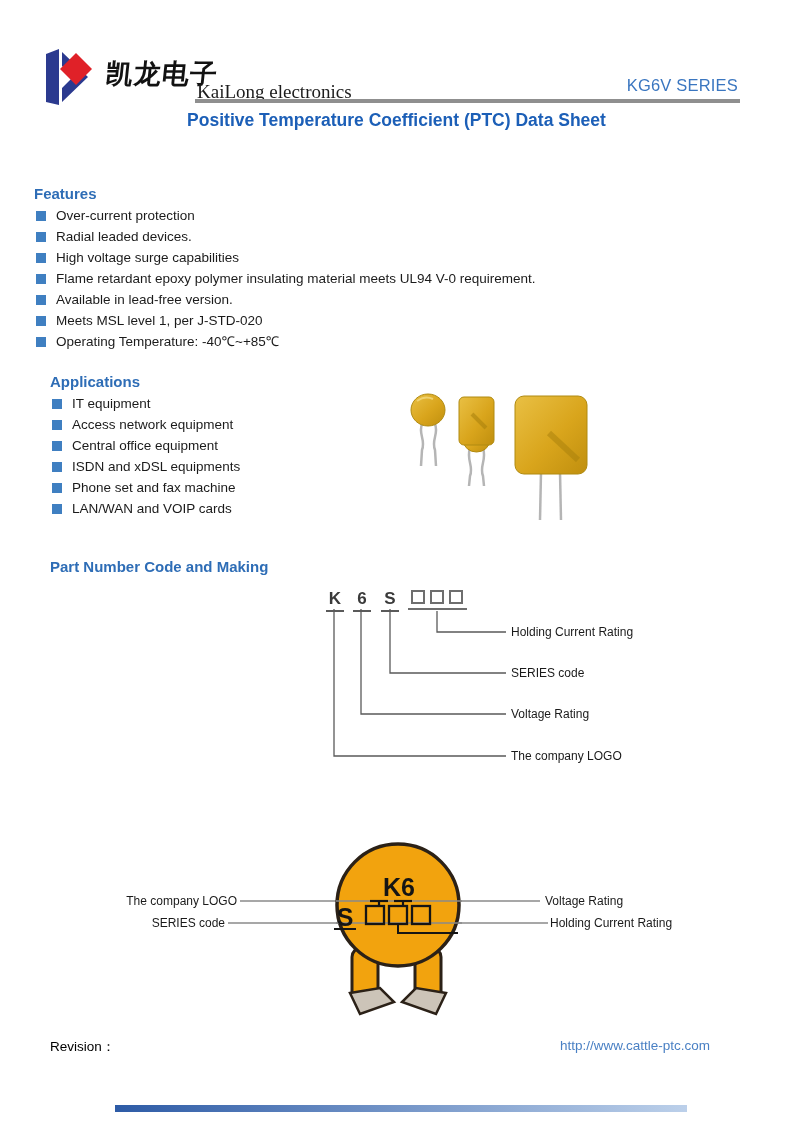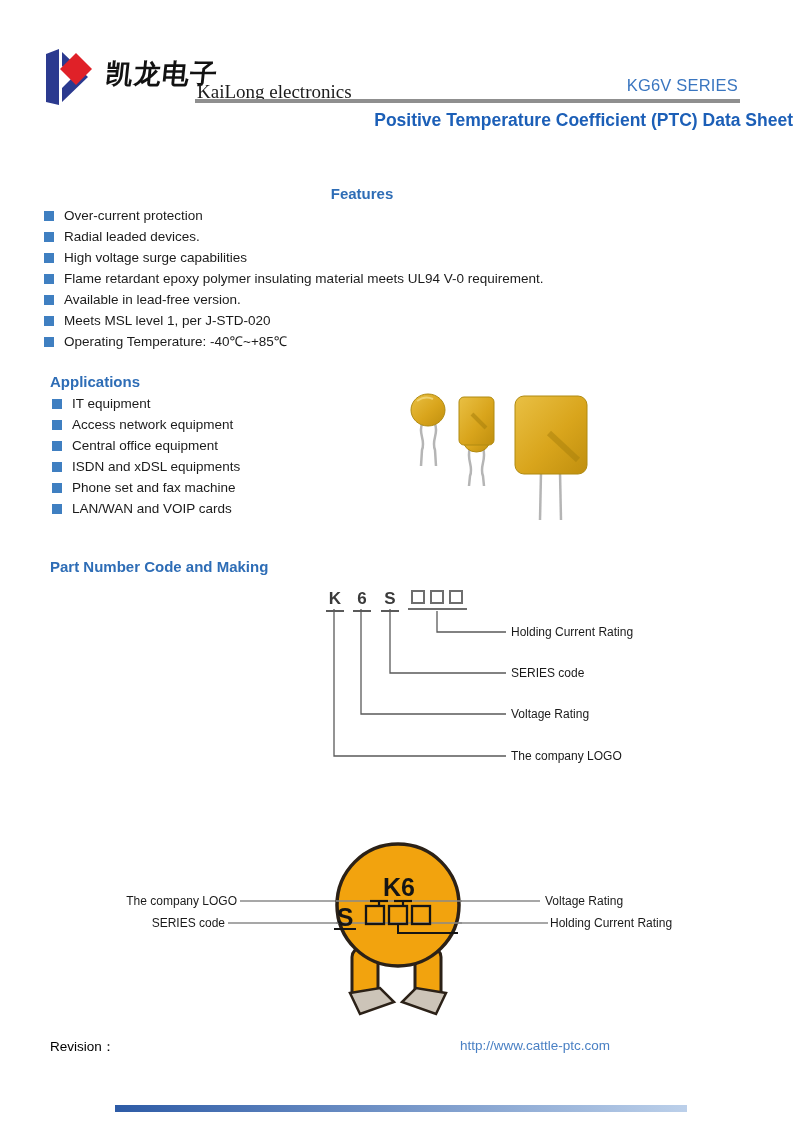--- a/index.html
+++ b/index.html
@@ -24,26 +24,26 @@
   }
   .brand-en { position: absolute; left: 197px; top: 81px; font-size: 19px; color: #1c1c1c; font-family: Liberation Serif, serif; }
   .series-label {
     position: absolute; left: 560px; top: 76px; width: 178px;
     text-align: right; font-size: 16.5px; font-weight: normal; color: #3a76c0;
     letter-spacing: 0.2px;
   }
   .header-rule { position: absolute; left: 195px; top: 99px; width: 545px; height: 4px; background: #8f8f8f; }
   .page-title {
     position: absolute; left: 0; top: 110px; width: 793px;
-    text-align: right; font-size: 17.5px; font-weight: bold; color: #1c5fb7;
+    text-align: center; font-size: 17.5px; font-weight: bold; color: #1c5fb7;
   }
 
   
   .section-heading { font-size: 15px; font-weight: bold; color: #2e6db6; }
-  .features-sec { position: absolute; left: 42px; top: 185px; width: 640px; text-align: center; }
+  .features-sec { position: absolute; left: 34px; top: 185px; width: 640px; }
   .apps-sec     { position: absolute; left: 50px; top: 373px; width: 360px; }
   .bullet-list { list-style: none; margin-top: 6px; }
   .bullet-item { display: flex; align-items: flex-start; margin-bottom: 5.5px; }
   .bullet-sq {
     flex: 0 0 auto; width: 10px; height: 10px; background: #3f7fc1;
     margin: 3px 10px 0 2px;
   }
   .bullet-text { font-size: 13.5px; color: #1b1b1b; line-height: 15.5px; }
 
   
@@ -76,21 +76,21 @@
   .mark-diagram { position: absolute; left: 0; top: 830px; width: 793px; height: 195px; }
   .mark-svg { position: absolute; left: 0; top: 0; }
   .mark-label { position: absolute; font-size: 12px; color: #1a1a1a; white-space: nowrap; }
   .mark-label.lt { left: 40px;  top: 64px; width: 197px; text-align: right; }
   .mark-label.lb { left: 40px;  top: 86px; width: 185px; text-align: right; }
   .mark-label.rt { left: 545px; top: 64px; }
   .mark-label.rb { left: 550px; top: 86px; }
 
   
   .footer-revision { position: absolute; left: 50px; top: 1038px; font-size: 13.5px; color: #000000; }
-  .footer-url { position: absolute; left: 460px; top: 1038px; width: 250px; text-align: left;
+  .footer-url { position: absolute; left: 460px; top: 1038px; width: 250px; text-align: right;
                 font-size: 13.5px; color: #4a80c4; text-decoration: none; }
   .bottom-bar {
     position: absolute; left: 115px; top: 1105px; width: 572px; height: 7px;
     background: linear-gradient(to right, #2d5ba6, #bcd0ea);
   }
 </style>
 </head>
 <body>
 
 <div class="page">

